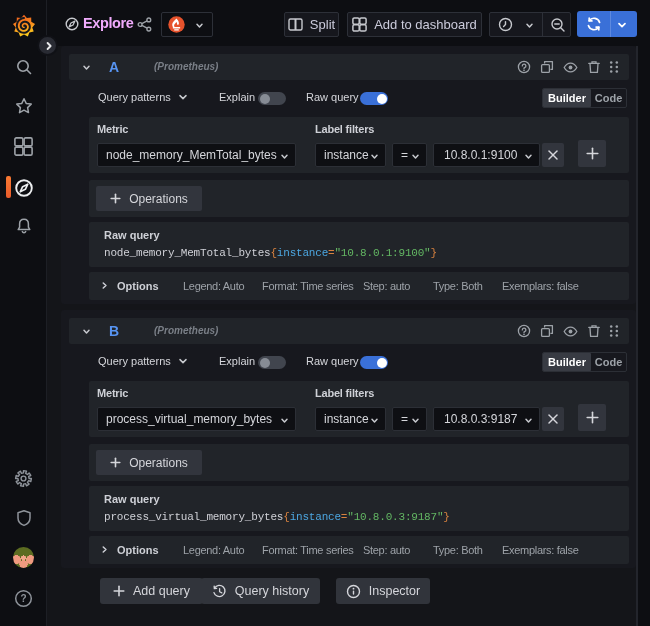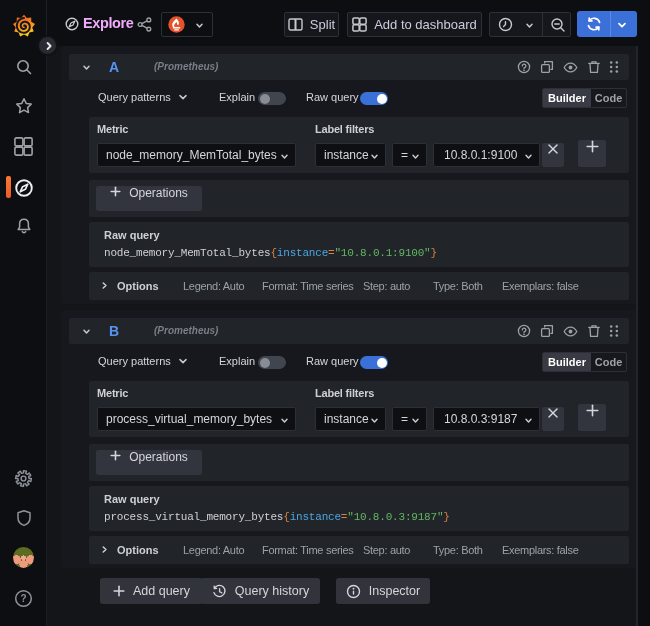--- a/index.html
+++ b/index.html
@@ -21,21 +21,21 @@
   border-radius:3px; }
 .phead { position:absolute; left:8px; top:8px; width:560px; height:26px; background:#212429;
   border-radius:2px; }
 .erow { position:absolute; left:28px; width:540px; background:#212429; border-radius:2px; }
 .t12 { position:absolute; font-size:11px; font-weight:500; color:#d5d6db; }
 .lab { position:absolute; top:6px; font-size:11px; font-weight:bold; color:#ced0d6; letter-spacing:-0.2px; }
 .sel { position:absolute; height:24px; background:#0e0f13; border:1px solid #2c2f36;
   border-radius:2px; display:flex; align-items:center; color:#d5d6db; }
 .selch { position:absolute; right:6px; top:7.5px; }
 .gbtn { position:absolute; background:#32353d; border-radius:2px;
-  display:inline-flex; align-items:flex-start; justify-content:center; }
+  display:inline-flex; align-items:center; justify-content:center; }
 .bc { position:absolute; left:481px; top:42px; width:85px; height:20px;
   border:1px solid #2c2f36; border-radius:2px; display:flex; background:#17181e; }
 .bsel { width:48px; height:100%; background:#383b43; color:#fff; font-size:11px; font-weight:bold;
   display:flex; align-items:center; justify-content:center; border-radius:1px; }
 .bcode { flex:1; color:#9da2a8; font-size:11px; font-weight:bold;
   display:flex; align-items:center; justify-content:center; }
 .bbtn { position:absolute; top:578px; height:26px; background:#31343b; border-radius:3px;
   color:#d5d6db; font-size:12.5px; font-weight:500; display:flex; align-items:center;
   justify-content:center; gap:8px;margin-left:32px; }
 </style></head><body>

